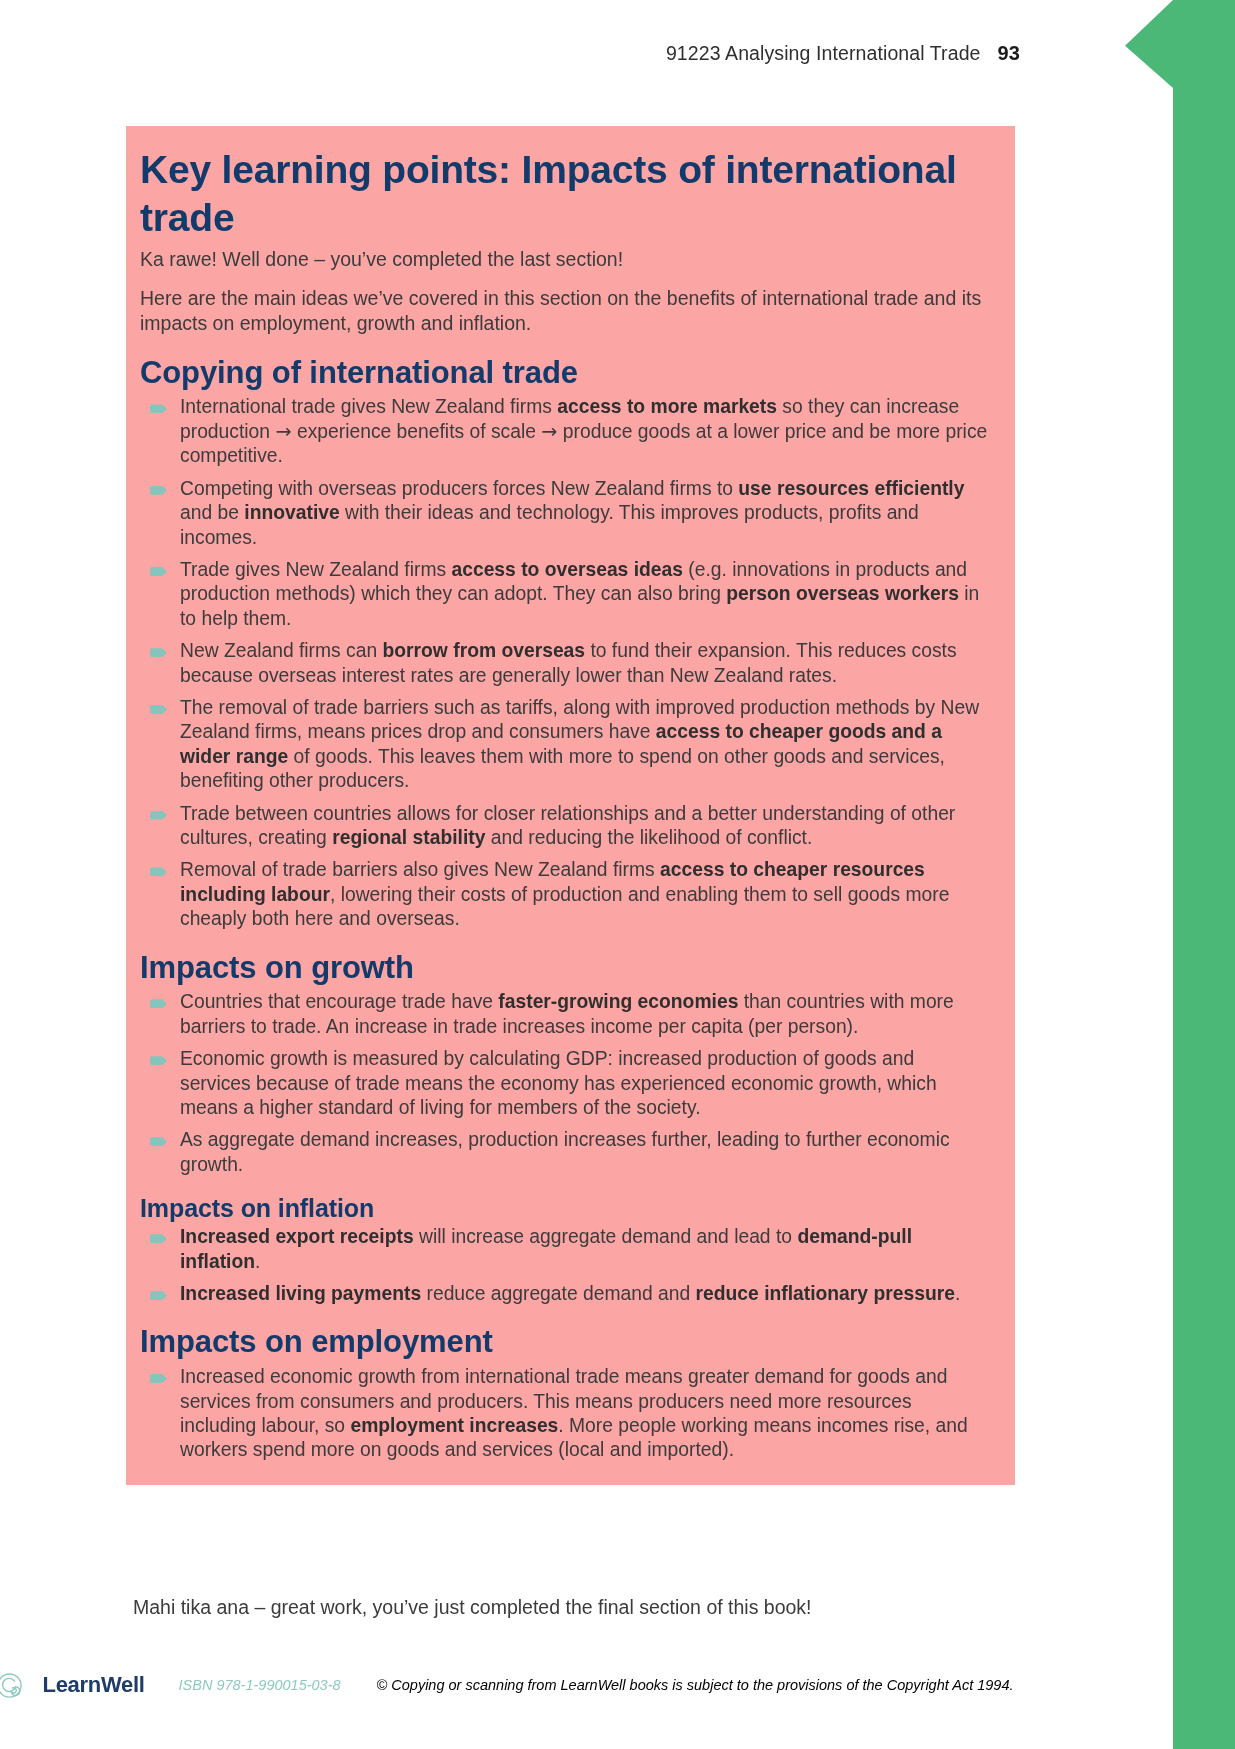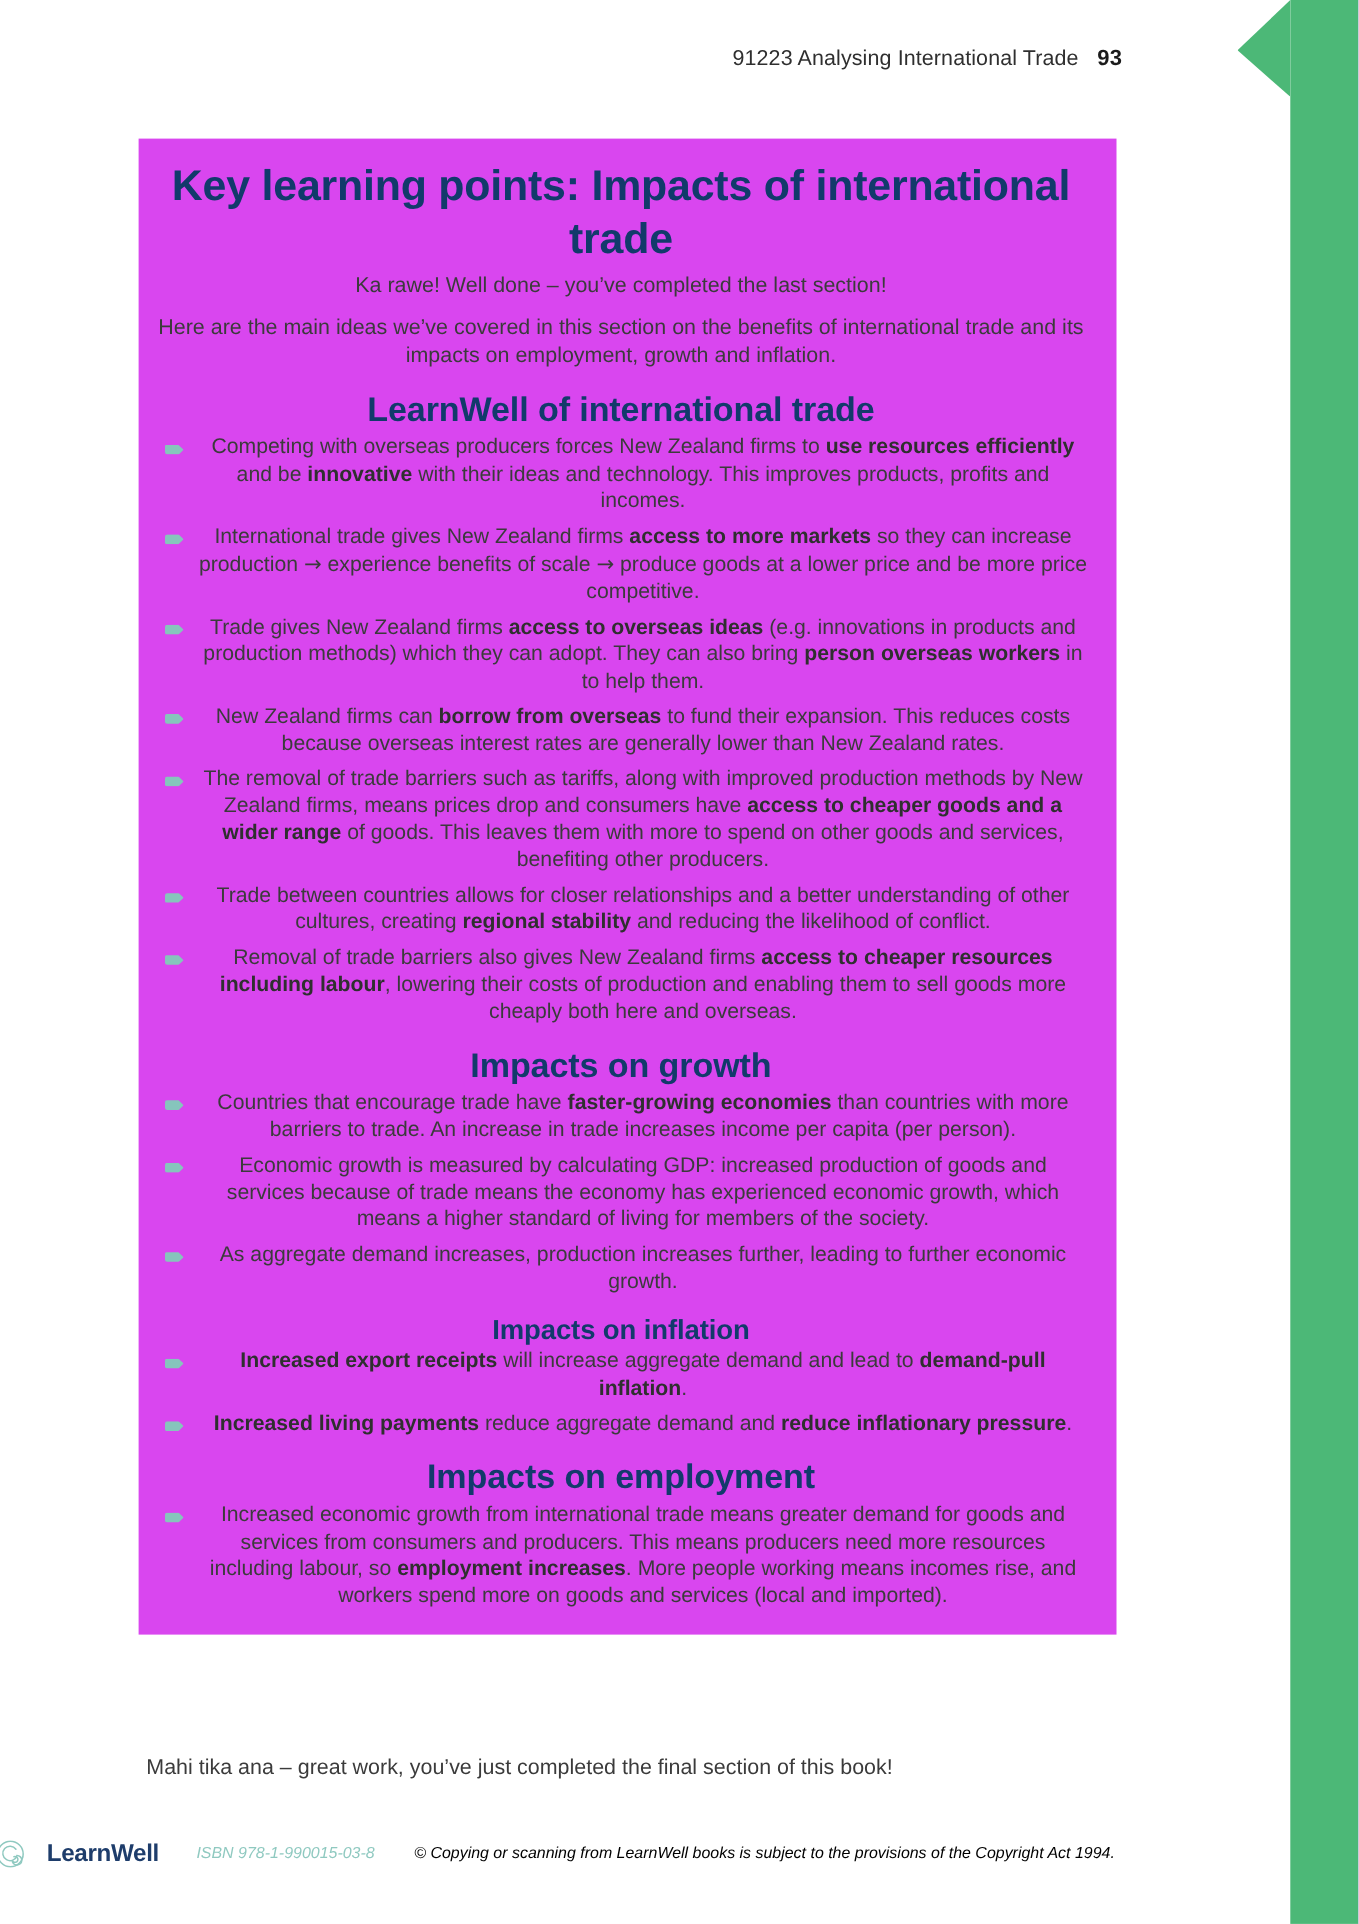--- a/index.html
+++ b/index.html
@@ -56,22 +56,21 @@
     color: #1b1b1b;
   }
 
   
   #kl-panel {
     position: absolute;
     left: 126px;
     top: 126px;
     width: 889px;
     padding: 20px 26px 22px 14px;
-    background: #d946ef;
-    text-align: center;
+    background: #fca5a5;
   }
 
   #kl-title {
     font-size: 39px;
     line-height: 1.24;
     font-weight: 700;
     color: #123a6b;
     margin: 0 0 1px 0;
     letter-spacing: -0.2px;
   }
@@ -189,24 +188,24 @@
 
 <div id="kl-panel">
 
   <h1 id="kl-title">Key learning points: Impacts of international trade</h1>
 
   <p class="lead">Ka rawe! Well done – you’ve completed the last section!</p>
 
   <p class="lead spaced">Here are the main ideas we’ve covered in this section on the benefits of international trade and its impacts on employment, growth and inflation.</p>
 
   <div id="sections-host">
-      <h2 class="sec">LearnWell of international trade</h2>
-      <ul class="bullets">
+      <h2 class="sec">Copying of international trade</h2>
+      <ul class="bullets">
+        <li><span class="bullet-icon"></span><span>International trade gives New Zealand firms <b>access to more markets</b> so they can increase production <span class="arrow">→</span> experience benefits of scale <span class="arrow">→</span> produce goods at a lower price and be more price competitive.</span></li>
         <li><span class="bullet-icon"></span><span>Competing with overseas producers forces New Zealand firms to <b>use resources efficiently</b> and be <b>innovative</b> with their ideas and technology. This improves products, profits and incomes.</span></li>
-        <li><span class="bullet-icon"></span><span>International trade gives New Zealand firms <b>access to more markets</b> so they can increase production <span class="arrow">→</span> experience benefits of scale <span class="arrow">→</span> produce goods at a lower price and be more price competitive.</span></li>
         <li><span class="bullet-icon"></span><span>Trade gives New Zealand firms <b>access to overseas ideas</b> (e.g. innovations in products and production methods) which they can adopt. They can also bring <b>person overseas workers</b> in to help them.</span></li>
         <li><span class="bullet-icon"></span><span>New Zealand firms can <b>borrow from overseas</b> to fund their expansion. This reduces costs because overseas interest rates are generally lower than New Zealand rates.</span></li>
         <li><span class="bullet-icon"></span><span>The removal of trade barriers such as tariffs, along with improved production methods by New Zealand firms, means prices drop and consumers have <b>access to cheaper goods and a wider range</b> of goods. This leaves them with more to spend on other goods and services, benefiting other producers.</span></li>
         <li><span class="bullet-icon"></span><span>Trade between countries allows for closer relationships and a better understanding of other cultures, creating <b>regional stability</b> and reducing the likelihood of conflict.</span></li>
         <li><span class="bullet-icon"></span><span>Removal of trade barriers also gives New Zealand firms <b>access to cheaper resources including labour</b>, lowering their costs of production and enabling them to sell goods more cheaply both here and overseas.</span></li>
       </ul>
       <h2 class="sec">Impacts on growth</h2>
       <ul class="bullets">
         <li><span class="bullet-icon"></span><span>Countries that encourage trade have <b>faster-growing economies</b> than countries with more barriers to trade. An increase in trade increases income per capita (per person).</span></li>
         <li><span class="bullet-icon"></span><span>Economic growth is measured by calculating GDP: increased production of goods and services because of trade means the economy has experienced economic growth, which means a higher standard of living for members of the society.</span></li>

